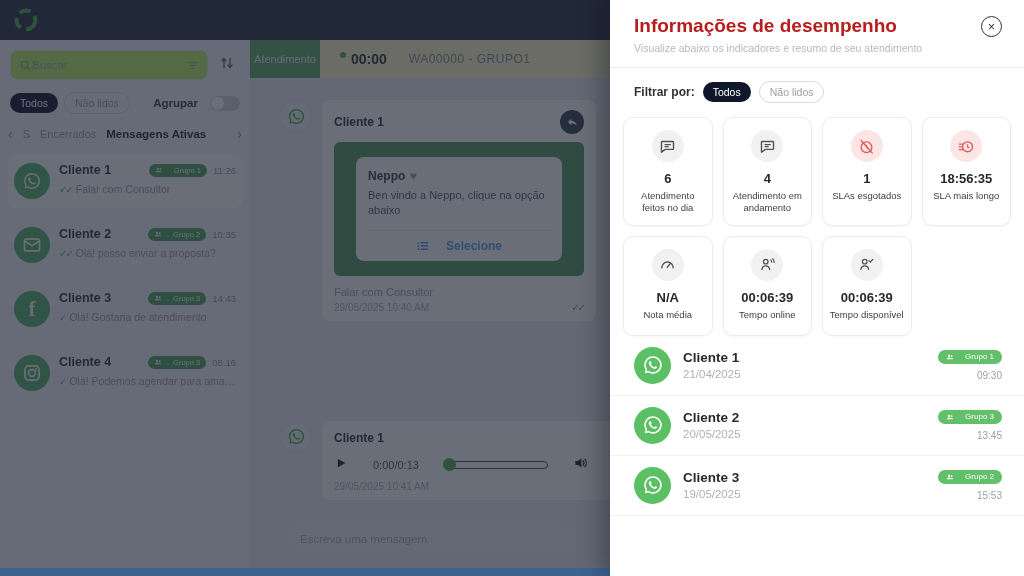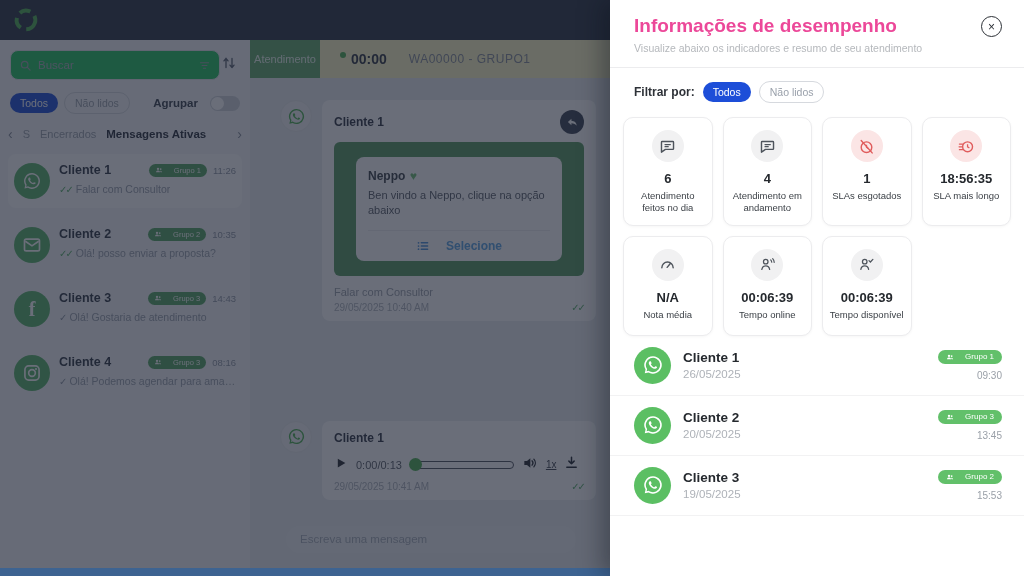--- a/index.html
+++ b/index.html
@@ -7,29 +7,29 @@
   body { font-family:"Liberation Sans", sans-serif; background:#e8ebee; overflow:hidden; }
   .app { position:relative; width:1024px; height:576px; overflow:hidden; }
 
   
   .top-header { position:absolute; top:0; left:0; width:610px; height:40px; background:#2b3242; z-index:1; display:flex; align-items:center; padding-left:12px; }
   .logo { width:28px; height:28px; color:#4caf50; }
 
   
   .sidebar { position:absolute; top:40px; left:0; width:250px; bottom:8px; background:#f6f7f9; z-index:1; padding:10px 0 0 0; }
   .search-row { display:flex; align-items:center; padding:0 10px; }
-  .search-box { flex:0 0 190px; height:30px; background:#22c55e; border:1px solid #e3e5e9; border-radius:8px; display:flex; align-items:center; padding:0 8px; gap:6px; }
+  .search-box { flex:0 0 190px; height:30px; background:#bef264; border:1px solid #e3e5e9; border-radius:8px; display:flex; align-items:center; padding:0 8px; }
   .search-box svg { width:13px; height:13px; color:#9aa1ab; flex:none; }
   .s-in { border:none; outline:none; flex:1; font-size:11.5px; color:#555; min-width:0; background:transparent; font-family:inherit; }
   .s-in::placeholder { color:#a8aeb8; }
   .sort-btn { margin-left:auto; width:22px; height:22px; color:#5a6270; }
   .sort-btn svg { width:18px; height:18px; }
   .filter-row { display:flex; align-items:center; padding:12px 10px 0 10px; gap:6px; }
   .pill { font-size:10.5px; padding:4px 10px; border-radius:13px; white-space:nowrap; }
-  .pill.green { background:#1d4ed8; color:#fff; }
+  .pill.green { background:#0f172a; color:#fff; }
   .pill.ghost { background:transparent; border:1px solid #d6d9de; color:#9aa1ab; }
   .agrupar { margin-left:auto; font-size:11.5px; font-weight:bold; color:#39404d; }
   .toggle { width:30px; height:15px; border-radius:8px; background:#cfd3d9; position:relative; margin-left:6px; }
   .toggle .knob { position:absolute; left:1px; top:1px; width:13px; height:13px; border-radius:50%; background:#fff; }
   .side-tabs { display:flex; align-items:center; padding:12px 8px 8px 8px; gap:10px; font-size:11px; color:#9aa1ab; }
   .side-tabs .chev { font-size:14px; color:#858c98; }
   .side-tabs .active-tab { font-weight:bold; color:#262c38; font-size:11.5px; }
   .side-tabs .right { margin-left:auto; }
   .conv-list { padding:4px 8px; }
   .conv-item { display:flex; gap:9px; padding:9px 6px; border-radius:8px; margin-bottom:10px; }
@@ -70,41 +70,41 @@
   .bot-name { font-size:12px; font-weight:bold; color:#3a4048; }
   .heart { color:#6cbf72; font-size:12px; }
   .bot-text { font-size:11px; color:#565c66; margin-top:4px; line-height:1.35; }
   .sel-row { border-top:1px solid #ededef; margin-top:12px; padding-top:8px; display:flex; align-items:center; justify-content:center; gap:16px; }
   .sel-row svg { width:14px; height:14px; color:#4a90d9; }
   .sel-label { font-size:12px; font-weight:bold; color:#58a3e4; }
   .msg-footer { font-size:11px; color:#9aa0aa; margin-top:10px; }
   .ts-row { display:flex; align-items:center; justify-content:space-between; margin-top:4px; }
   .timestamp { font-size:10px; color:#aeb4bc; }
   
-  .player { display:flex; align-items:center; gap:8px; margin:10px 0 6px 0; }
+  .player { display:flex; align-items:center; gap:25px; margin:10px 0 6px 0; }
   .player .play svg { width:14px; height:14px; color:#23272e; }
   .audio-time { font-size:11px; color:#555b64; white-space:nowrap; }
   .track { position:relative; width:104px; height:8px; border:1.5px solid #4c525c; border-radius:5px; }
   .track .fill { position:absolute; left:0; top:0; bottom:0; width:10px; background:#4caf50; border-radius:5px; }
   .track .thumb { position:absolute; left:-2px; top:-4px; width:13px; height:13px; border-radius:50%; background:#4caf50; }
   .player .vol svg { width:16px; height:16px; color:#23272e; }
   .speed { font-size:10px; color:#3c424c;text-decoration:underline; }
   .player .dl svg { width:15px; height:15px; color:#1f242c; }
   .msg-input-wrap { margin:26px 6px 0 6px; }
   .msg-input { width:290px; height:27px; border-radius:14px; border:none; outline:none; background:#eef1f3; padding:0 14px; font-size:11.5px; color:#667; font-family:inherit; }
   .msg-input::placeholder { color:#a5adb8; }
 
   
   .dim { position:absolute; top:0; left:0; width:610px; height:576px; background:rgba(29,35,51,0.66); z-index:20; }
   .bottom-bar { position:absolute; left:0; bottom:0; width:610px; height:8px; background:#3d6391; z-index:30; }
 
   
   .panel { position:absolute; top:0; right:0; width:414px; height:576px; background:#fff; z-index:40; box-shadow:-8px 0 22px rgba(10,14,22,.35); }
   .p-head { padding:15px 22px 0 24px; position:relative; }
-  .p-title { font-size:19px; font-weight:bold; color:#ec4899; }
+  .p-title { font-size:19px; font-weight:bold; color:#b91c1c; }
   .p-sub { font-size:10.5px; color:#b5b8bc; margin-top:5px; }
   .close-btn { position:absolute; right:22px; top:16px; width:21px; height:21px; border:1.6px solid #2c3036; border-radius:50%; display:flex; align-items:center; justify-content:center; font-size:12px; color:#2c3036; line-height:1; }
   .p-div { border-bottom:1px solid #ececee; margin-top:13px; }
   .p-filter { display:flex; align-items:center; gap:8px; padding:13px 24px 0 24px; }
   .p-filter .lbl { font-size:12px; font-weight:bold; color:#2e3238; }
   .cards { display:grid; grid-template-columns:repeat(4,1fr); gap:10px; padding:14px 13px 0 13px; }
   .mcard { background:#fff; border:1px solid #ececee; border-radius:10px; box-shadow:0 1px 3px rgba(0,0,0,.04); padding:12px 4px 10px 4px; text-align:center; min-height:100px; }
   .mico { width:32px; height:32px; border-radius:50%; margin:0 auto; display:flex; align-items:center; justify-content:center; }
   .mico.gray { background:#f1f1f2; color:#4e545c; }
   .mico.red { background:#fbe5e5; color:#e05c5c; }
@@ -554,21 +554,21 @@
     <div class="r-list">
 
       <div class="r-item">
         <span class="r-avatar">
             <svg>
               <use href="#i-wa"></use>
             </svg>
           </span>
         <div class="r-main">
           <div class="r-name">Cliente 1</div>
-          <div class="r-date">26/05/2025</div>
+          <div class="r-date">21/04/2025</div>
         </div>
         <div class="r-right">
           <span class="gbadge big">
               <svg>
                 <use href="#i-users"></use>
               </svg>
               <span>Grupo 1</span>
             </span>
           <span class="r-time">09:30</span>
         </div>

